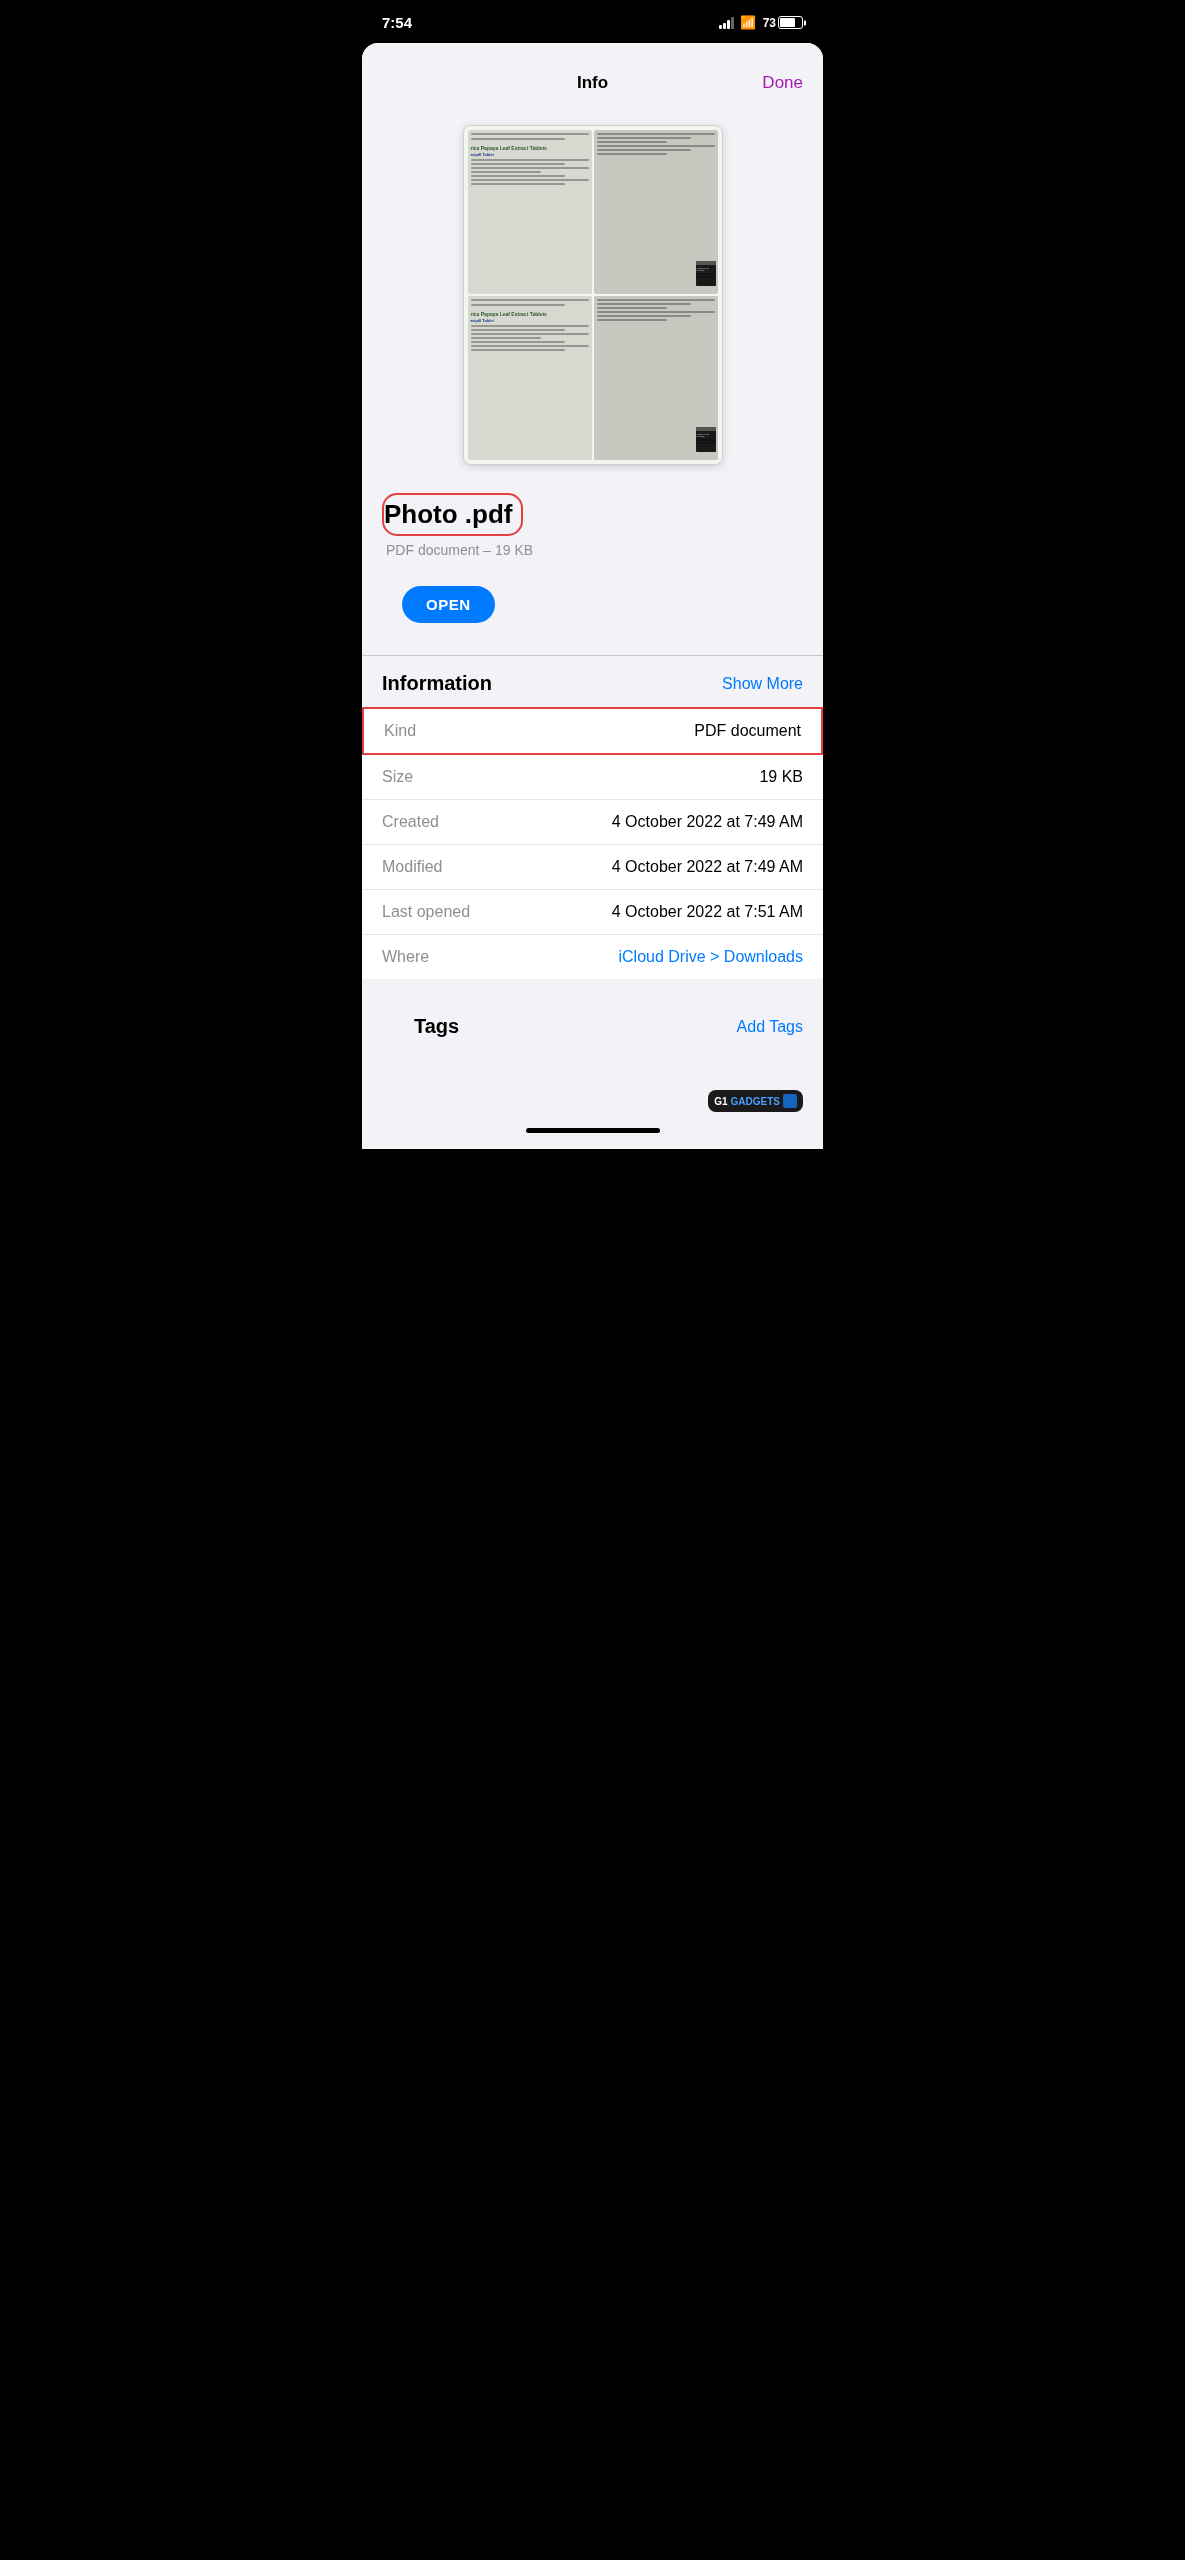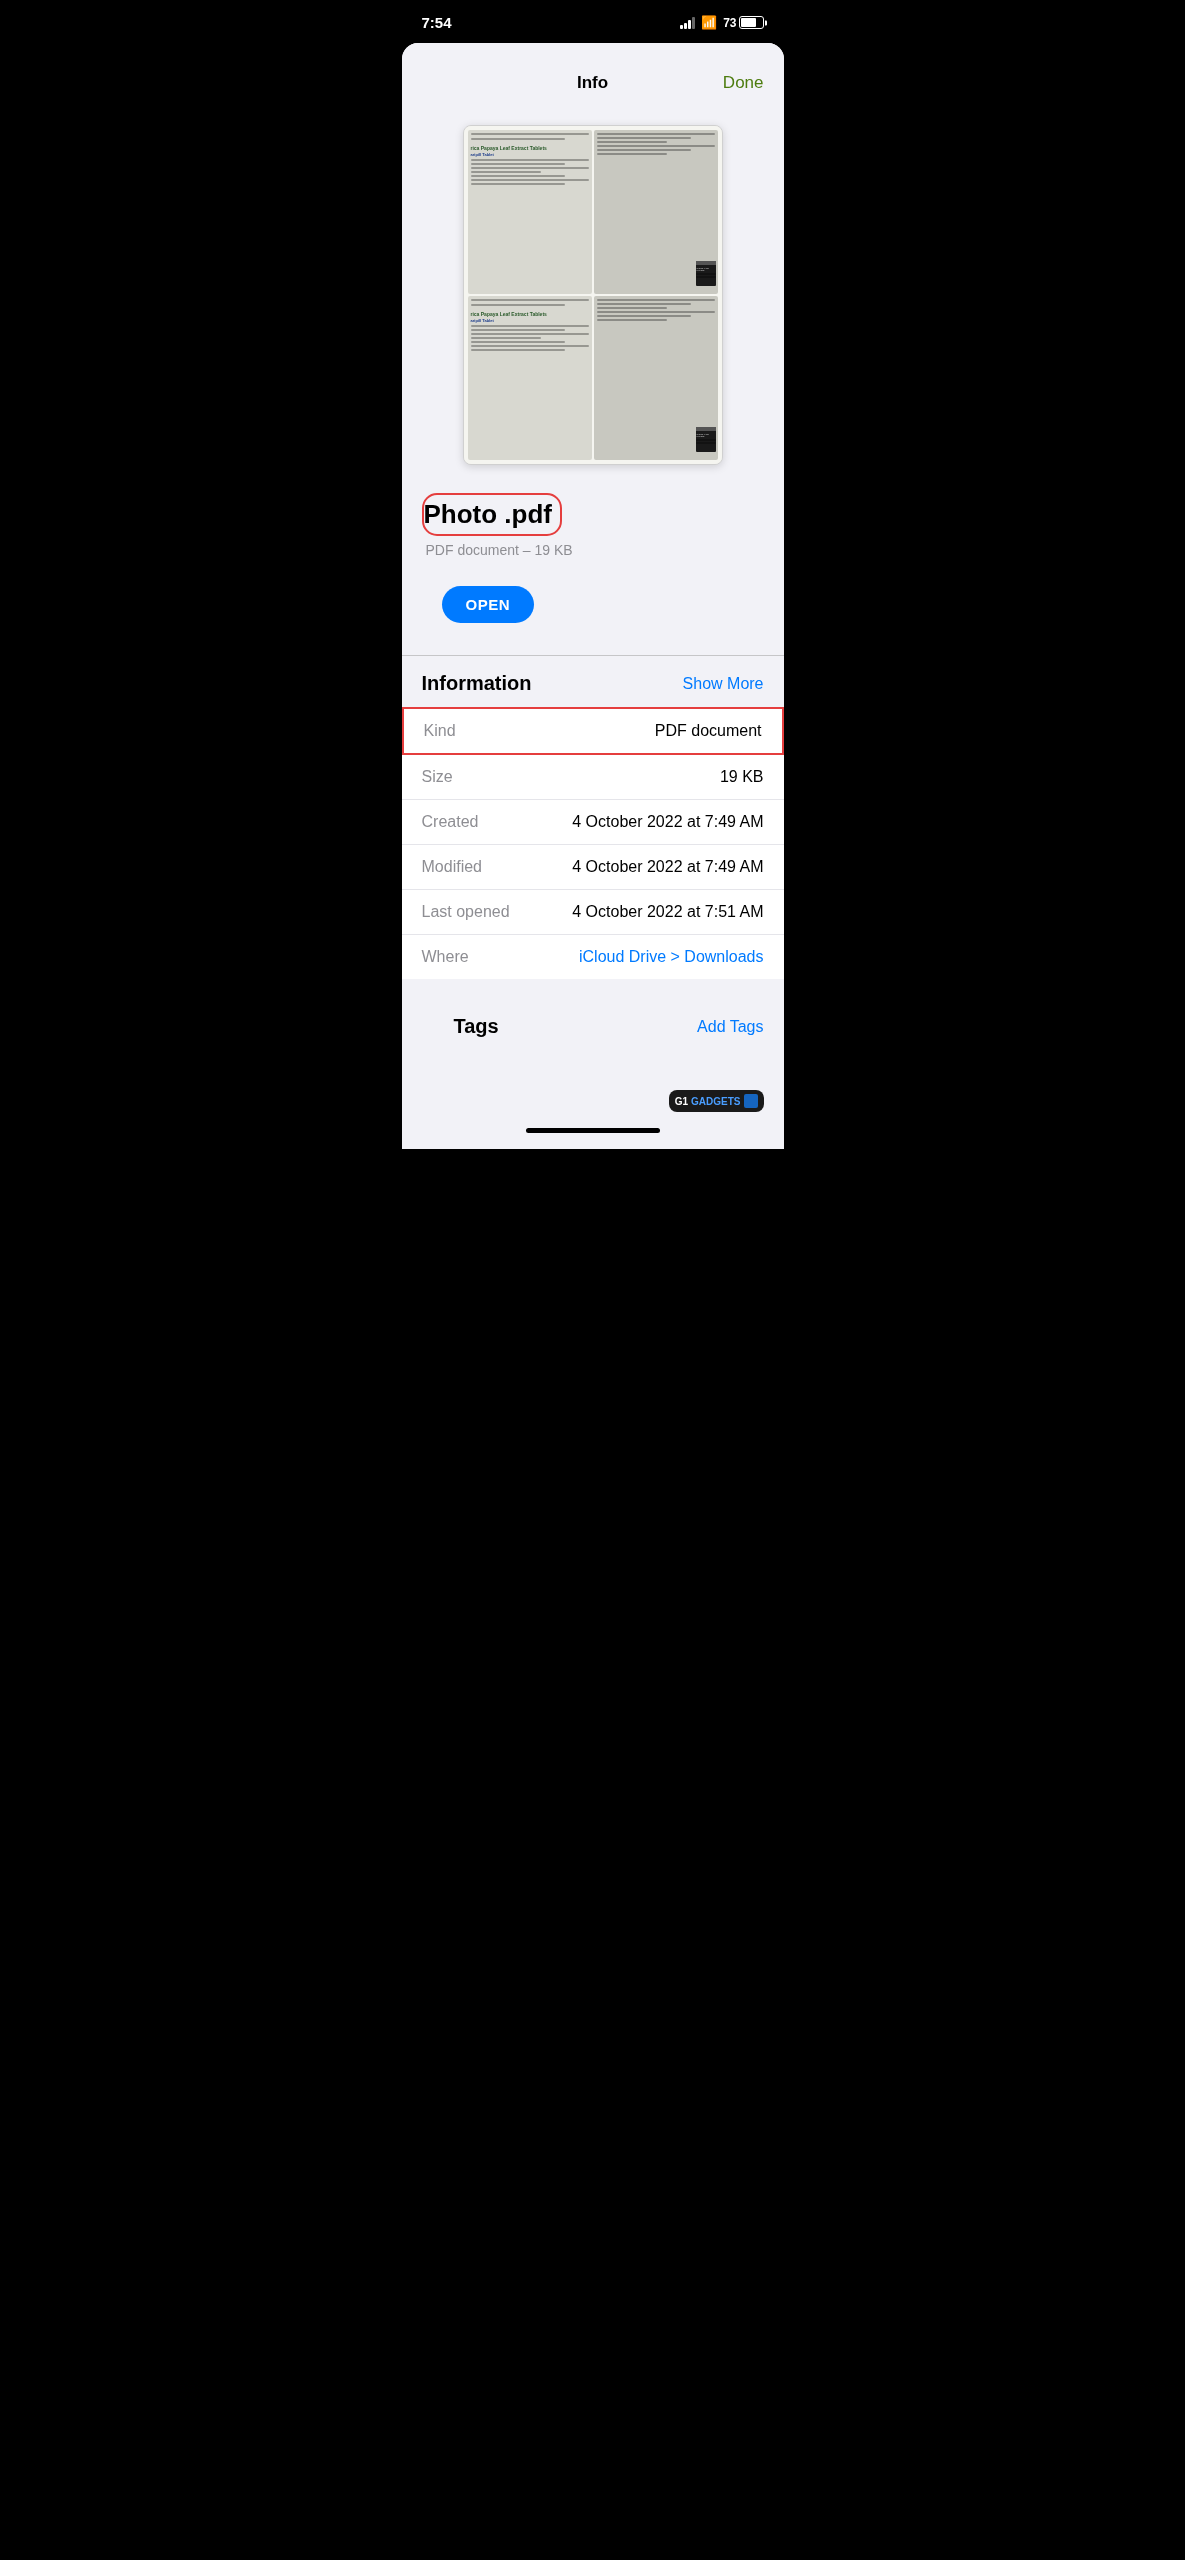--- a/index.html
+++ b/index.html
@@ -12,21 +12,21 @@
     body {
       font-family: -apple-system, BlinkMacSystemFont, 'SF Pro Display', 'Helvetica Neue', sans-serif;
       background: #000;
       display: flex;
       justify-content: center;
       align-items: flex-start;
       min-height: 100vh;
     }
 
     .phone-container {
-      width: 382px;
+      width: 461px;
       min-height: 844px;
       background: #000;
       position: relative;
       overflow: hidden;
     }
 
     .status-bar {
       background: #000;
       display: flex;
       justify-content: space-between;
@@ -121,21 +121,21 @@
       text-align: center;
       flex: 1;
     }
 
     .header-placeholder {
       width: 50px;
     }
 
     .done-button {
       font-size: 17px;
-      color: #4d7c0f;
+      color: #a21caf;
       font-weight: 400;
       cursor: pointer;
       min-width: 50px;
       text-align: right;
     }
 
     .preview-section {
       display: flex;
       justify-content: center;
       padding: 20px 20px 16px;

